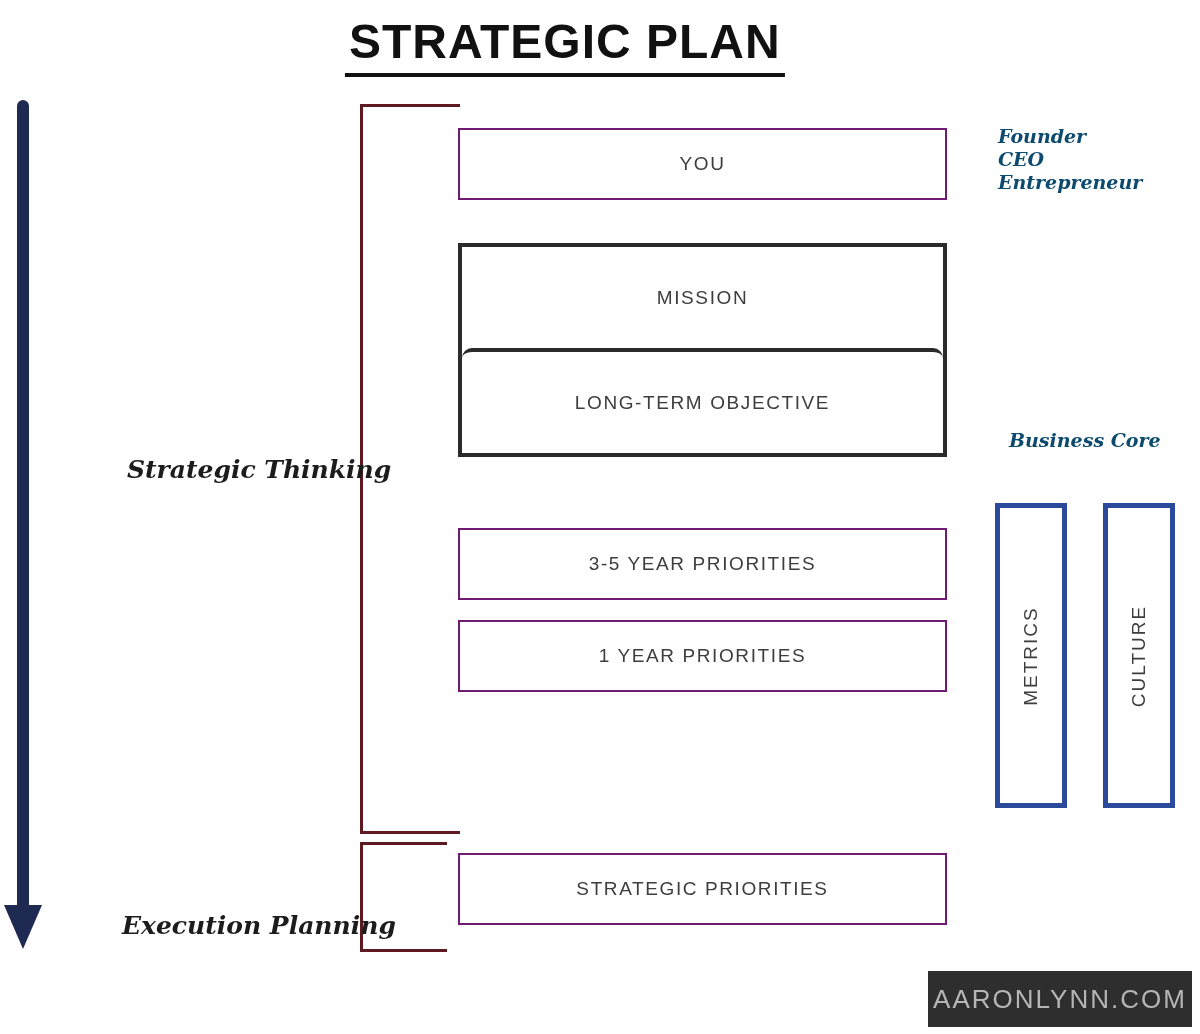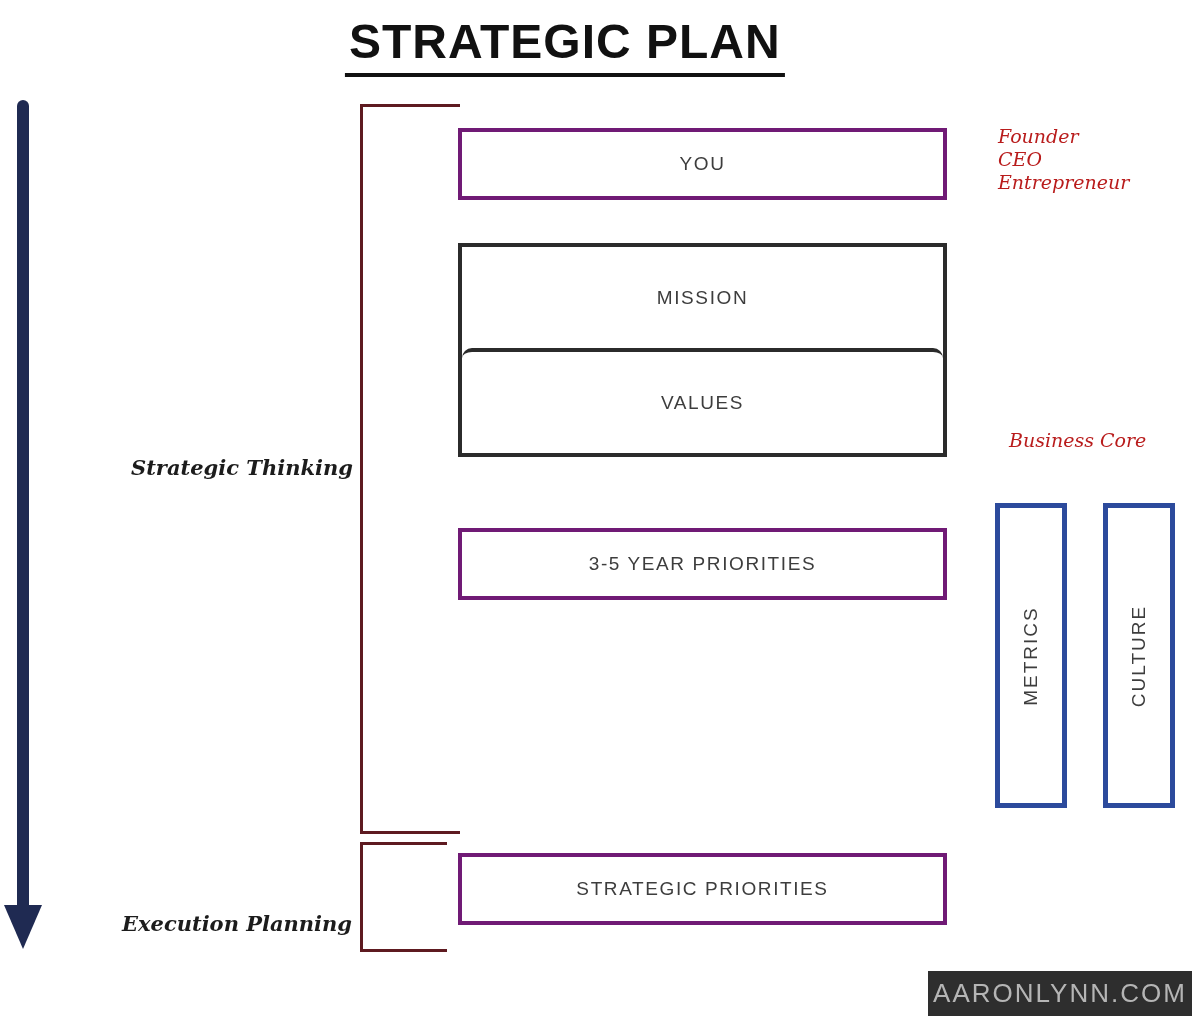--- a/index.html
+++ b/index.html
@@ -33,39 +33,39 @@
   .bracket {
     position:absolute; border-left:3px solid #5e1a20;
     border-top:3px solid #5e1a20; border-bottom:3px solid #5e1a20;
   }
   #bracket-strategic { left:360px; top:104px; width:97px; height:724px; }
   #bracket-execution { left:360px; top:842px; width:84px; height:104px; }
 
   
   .phase-label {
     position:absolute; font-family:"DejaVu Serif","Liberation Serif",serif;
-    font-style:italic; font-weight:700; font-size:21px; color:#1c1c1c;
+    font-style:italic; font-weight:700; font-size:25px; color:#1c1c1c;
     width:230px; text-align:center; white-space:nowrap;
   }
   #label-strategic { left:127px; top:455px; }
   #label-execution { left:122px; top:876px;margin-top:35px; }
 
   
   .annot {
     position:absolute; font-family:"DejaVu Serif","Liberation Serif",serif;
-    font-style:italic; font-size:19px; color:#b91c1c; line-height:23px;
-    font-weight:400; white-space:nowrap;
+    font-style:italic; font-size:19px; color:#0c4a6e; line-height:23px;
+    font-weight:700; white-space:nowrap;
   }
   #annot-roles { left:998px; top:125px; }
   #annot-core  { left:1009px; top:429px; }
 
   
   .plan-box {
     position:absolute; left:458px; width:489px; height:72px;
-    border:4px solid #701a75; background:#fff; box-sizing:border-box;
+    border:2px solid #701a75; background:#fff; box-sizing:border-box;
     display:flex; align-items:center; justify-content:center;
   }
   .box-label {
     font-size:19px; color:#3d3d3d; letter-spacing:1.6px; white-space:nowrap;
   }
   #box-you        { top:128px; }
   #box-group      { position:absolute; left:458px; top:243px; width:489px; height:214px;
                     border:4px solid #2b2b2b; background:#fff; box-sizing:border-box;
                     display:flex; flex-direction:column; }
   .group-row { flex:1; display:flex; align-items:center; justify-content:center;border-radius:10px; }
@@ -83,21 +83,21 @@
   }
   #side-metrics { left:995px; }
   #side-culture { left:1103px; }
   .vtext {
     transform:rotate(-90deg); transform-origin:center;
     font-size:19px; color:#3d3d3d; letter-spacing:2px; white-space:nowrap;
   }
 
   
   #footer-badge {
-    position:absolute; left:928px; top:971px; width:264px; height:45px;
+    position:absolute; left:928px; top:971px; width:264px; height:56px;
     background:#2e2e2e; display:flex; align-items:center; justify-content:center;
   }
   #footer-badge span {
     color:#b5b5b5; font-size:26px; letter-spacing:2px; font-weight:400; white-space:nowrap;
   }
 </style>
 </head>
 <body>
 
 <div id="canvas">
@@ -122,28 +122,31 @@
 
   <div id="box-you" class="plan-box">
     <span class="box-label">YOU</span>
   </div>
 
   <div id="box-group">
     <div class="group-row">
       <span class="box-label">MISSION</span>
     </div>
     <div class="group-row">
-      <span class="box-label">VALUES</span>
+      <span class="box-label">LONG-TERM OBJECTIVE</span>
     </div>
   </div>
 
   <div id="box-35y" class="plan-box">
     <span class="box-label">3-5 YEAR PRIORITIES</span>
   </div>
 
+  <div id="box-1y" class="plan-box">
+    <span class="box-label">1 YEAR PRIORITIES</span>
+  </div>
 
 
   <div id="box-individual" class="plan-box">
     <span class="box-label">STRATEGIC PRIORITIES</span>
   </div>
 
   <div id="side-metrics" class="side-box">
     <span class="vtext">METRICS</span>
   </div>
 

